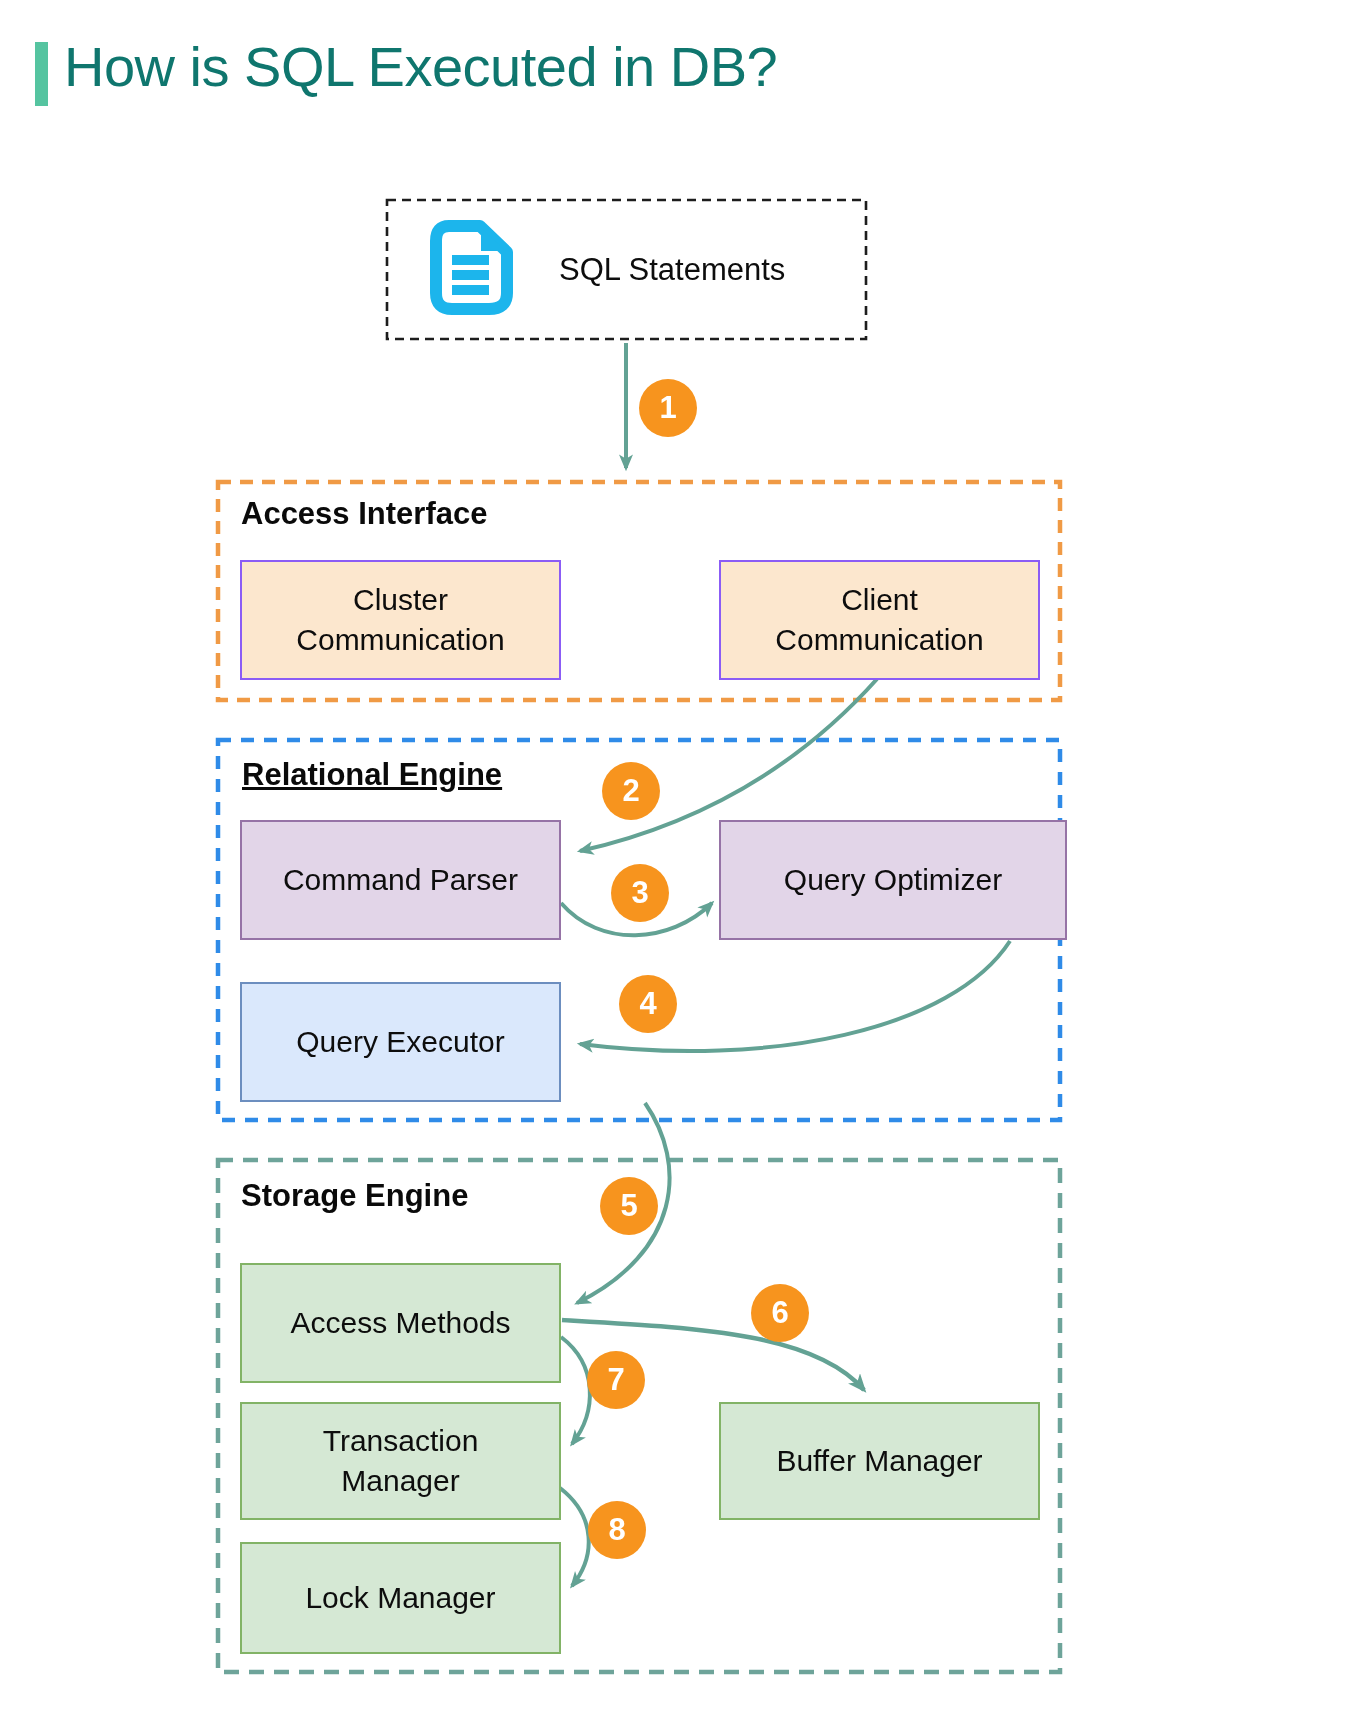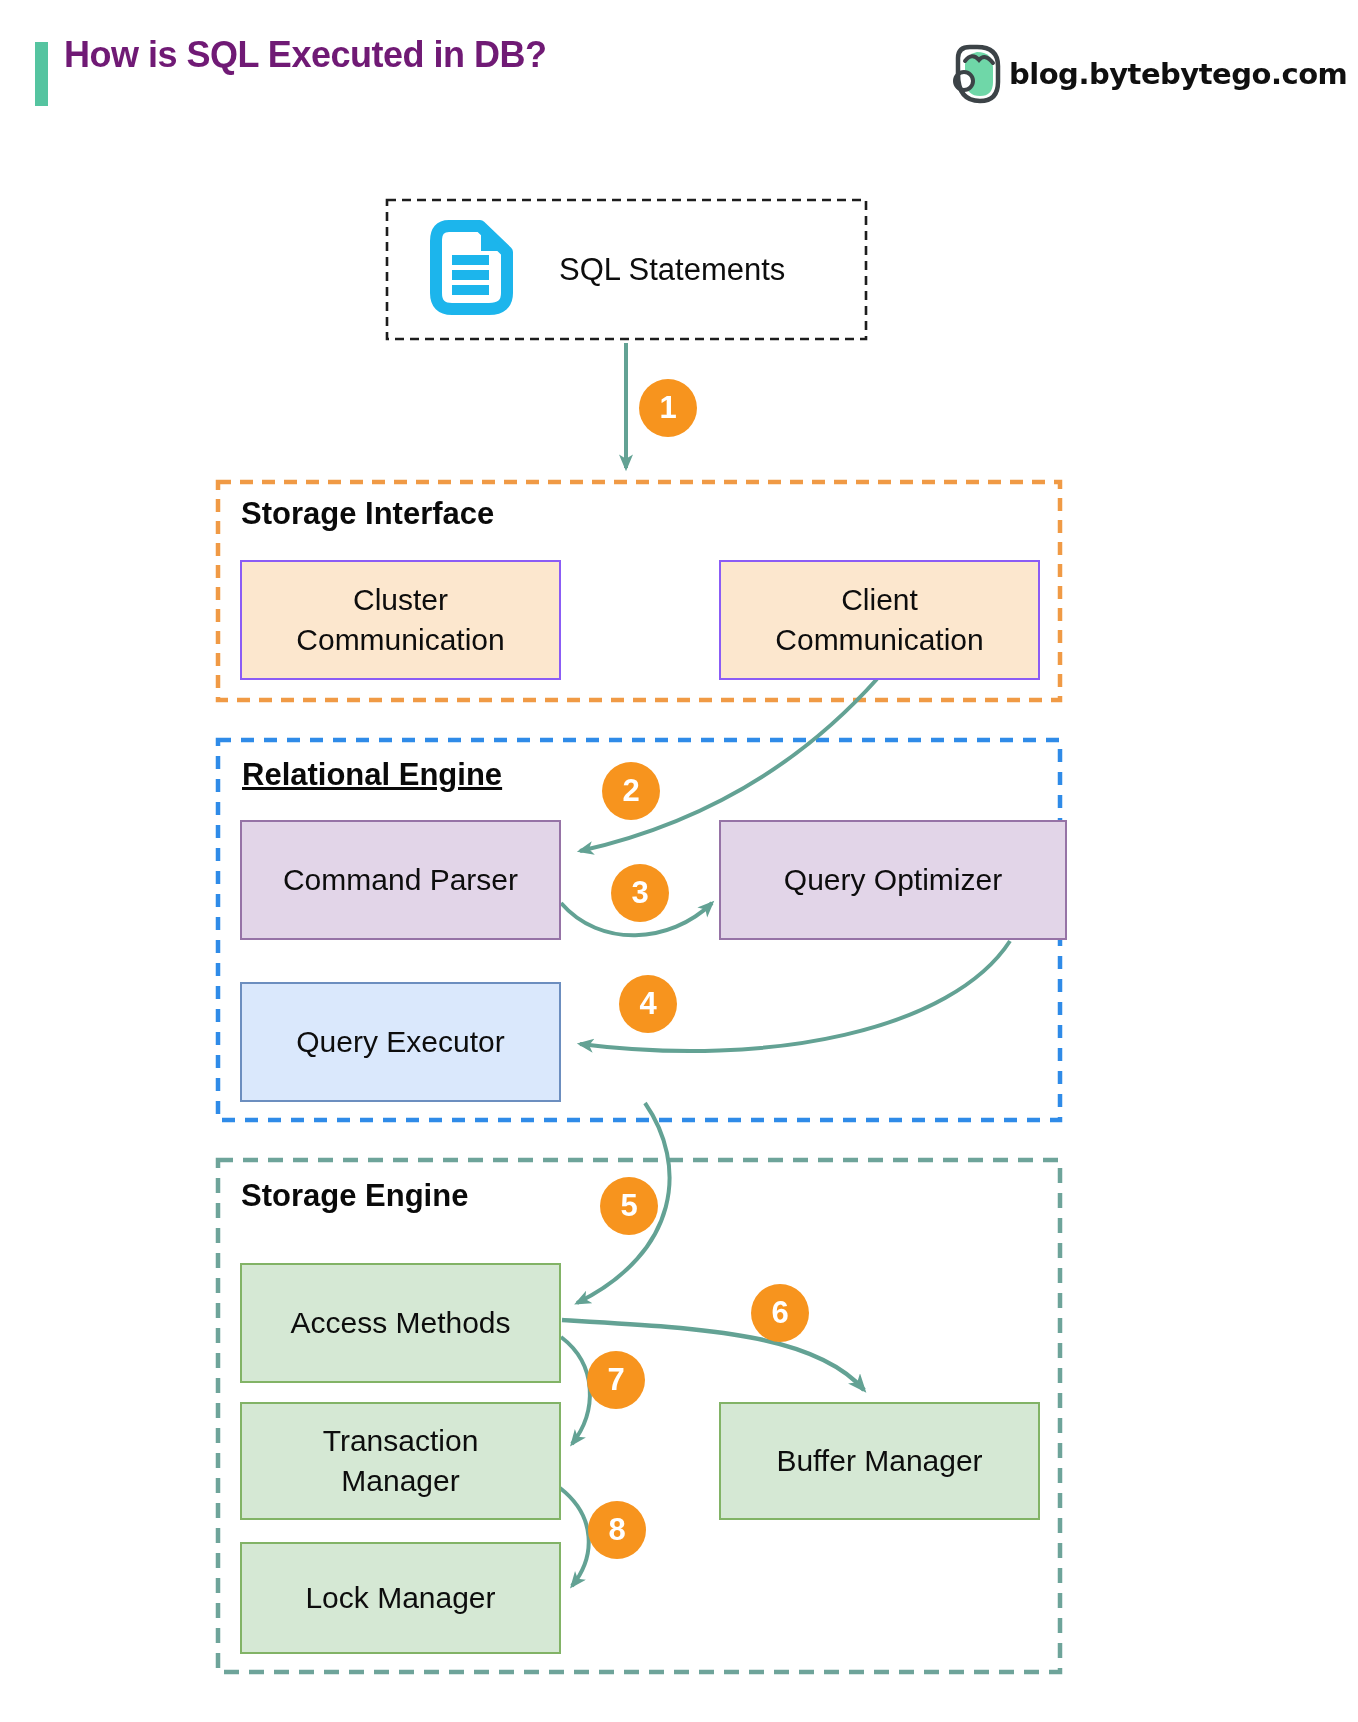--- a/index.html
+++ b/index.html
@@ -1,22 +1,22 @@
 <!DOCTYPE html>
 <html><head>
 <meta charset="utf-8">
 <style>
   html,body{margin:0;padding:0;background:#ffffff;}
   .canvas{position:relative;width:1358px;height:1722px;background:#ffffff;
           font-family:"Liberation Sans",sans-serif;color:#111;overflow:hidden;}
 
   
   .accent-bar{position:absolute;left:35px;top:42px;width:13px;height:64px;background:#55C4A0;}
-  .page-title{position:absolute;left:64px;top:34px;font-size:36px;font-weight:700;
-              letter-spacing:-0.5px;color:#701a75;white-space:nowrap;}
+  .page-title{position:absolute;left:64px;top:34px;font-size:56px;font-weight:400;
+              letter-spacing:-0.5px;color:#0f766e;white-space:nowrap;}
   .brand{position:absolute;left:953px;top:44px;display:flex;align-items:center;gap:8px;}
   .brand svg{display:block;}
   .brand-text{font-family:"DejaVu Sans",sans-serif;font-weight:bold;font-size:29px;
               letter-spacing:-0.5px;color:#101010;white-space:nowrap;}
 
   
   .wires{position:absolute;left:0;top:0;width:1358px;height:1722px;pointer-events:none;}
 
   
   .sql-box{position:absolute;left:387px;top:200px;width:479px;height:139px;
@@ -61,32 +61,20 @@
   .b7{left:587px;top:1351px;}
   .b8{left:588px;top:1501px;}
 </style>
 </head>
 <body>
 
 <div class="canvas">
 
   <div class="accent-bar"></div>
   <div class="page-title">How is SQL Executed in DB?</div>
-  <div class="brand">
-    <span>
-      <svg width="48" height="60" viewBox="0 0 48 60">
-        <path d="M 24,3 Q 45,3 45,22 L 45,38 Q 45,57 27,57 Q 5,57 5,30 L 5,14 Q 5,3 17,3 Z" fill="#ffffff" stroke="none"></path>
-        <path d="M 24,8 Q 40,8 40,24 L 40,38 Q 40,52 27,52 Q 14,52 12,38 L 12,20 Q 14,10 24,8 Z" fill="#6FD7A8" stroke="none"></path>
-        <path d="M 12,17 Q 19,8 26,16 Q 32,9 40,19" fill="none" stroke="#3C4347" stroke-width="4" stroke-linecap="round"></path>
-        <circle cx="11" cy="37" r="9" fill="#ffffff" stroke="#3C4347" stroke-width="4"></circle>
-        <path d="M 24,3 Q 45,3 45,22 L 45,38 Q 45,57 27,57 Q 5,57 5,30 L 5,14 Q 5,3 17,3 Z" fill="none" stroke="#3C4347" stroke-width="4.5" stroke-linejoin="round"></path>
-      </svg>
-    </span>
-    <span class="brand-text">blog.bytebytego.com</span>
-  </div>
 
   <svg class="wires" viewBox="0 0 1358 1722">
     <defs>
       <marker id="ah" markerWidth="5" markerHeight="4" refX="3.4" refY="1.75" orient="auto" markerUnits="strokeWidth">
         <path d="M0,0 L4.2,1.75 L0,3.5 L1.1,1.75 Z" fill="#63A294"></path>
       </marker>
     </defs>
 
     <rect x="387" y="200" width="479" height="139" fill="none" stroke="#1d1d1d" stroke-width="2.6" stroke-dasharray="9 6"></rect>
     <rect x="218" y="482" width="842" height="218" fill="none" stroke="#F09A45" stroke-width="4.5" stroke-dasharray="13 9"></rect>
@@ -109,21 +97,21 @@
         <path d="M 26,7 L 57,7 L 84,33 L 84,74 Q 84,90 66,90 L 29,90 Q 13,90 13,74 L 13,22 Q 13,7 26,7 Z" fill="#ffffff" stroke="#1CB5EC" stroke-width="12" stroke-linejoin="round"></path>
         <path d="M 58,9 L 83,32 L 58,32 Z" fill="#1CB5EC"></path>
         <rect x="29" y="36" width="37" height="10" fill="#1CB5EC"></rect>
         <rect x="29" y="51" width="37" height="10" fill="#1CB5EC"></rect>
         <rect x="29" y="66" width="37" height="10" fill="#1CB5EC"></rect>
       </svg>
     </span>
     <span class="sql-label">SQL Statements</span>
   </div>
 
-  <div class="section-label lbl-network">Storage Interface</div>
+  <div class="section-label lbl-network">Access Interface</div>
   <div class="section-label lbl-relational">Relational Engine</div>
   <div class="section-label lbl-storage">Storage Engine</div>
 
   <div class="node orange n-cluster">Cluster Communication</div>
   <div class="node orange n-client">Client Communication</div>
 
   <div class="node purple n-parser">Command Parser</div>
   <div class="node purple n-optimizer">Query Optimizer</div>
   <div class="node blue n-executor">Query Executor</div>
 

